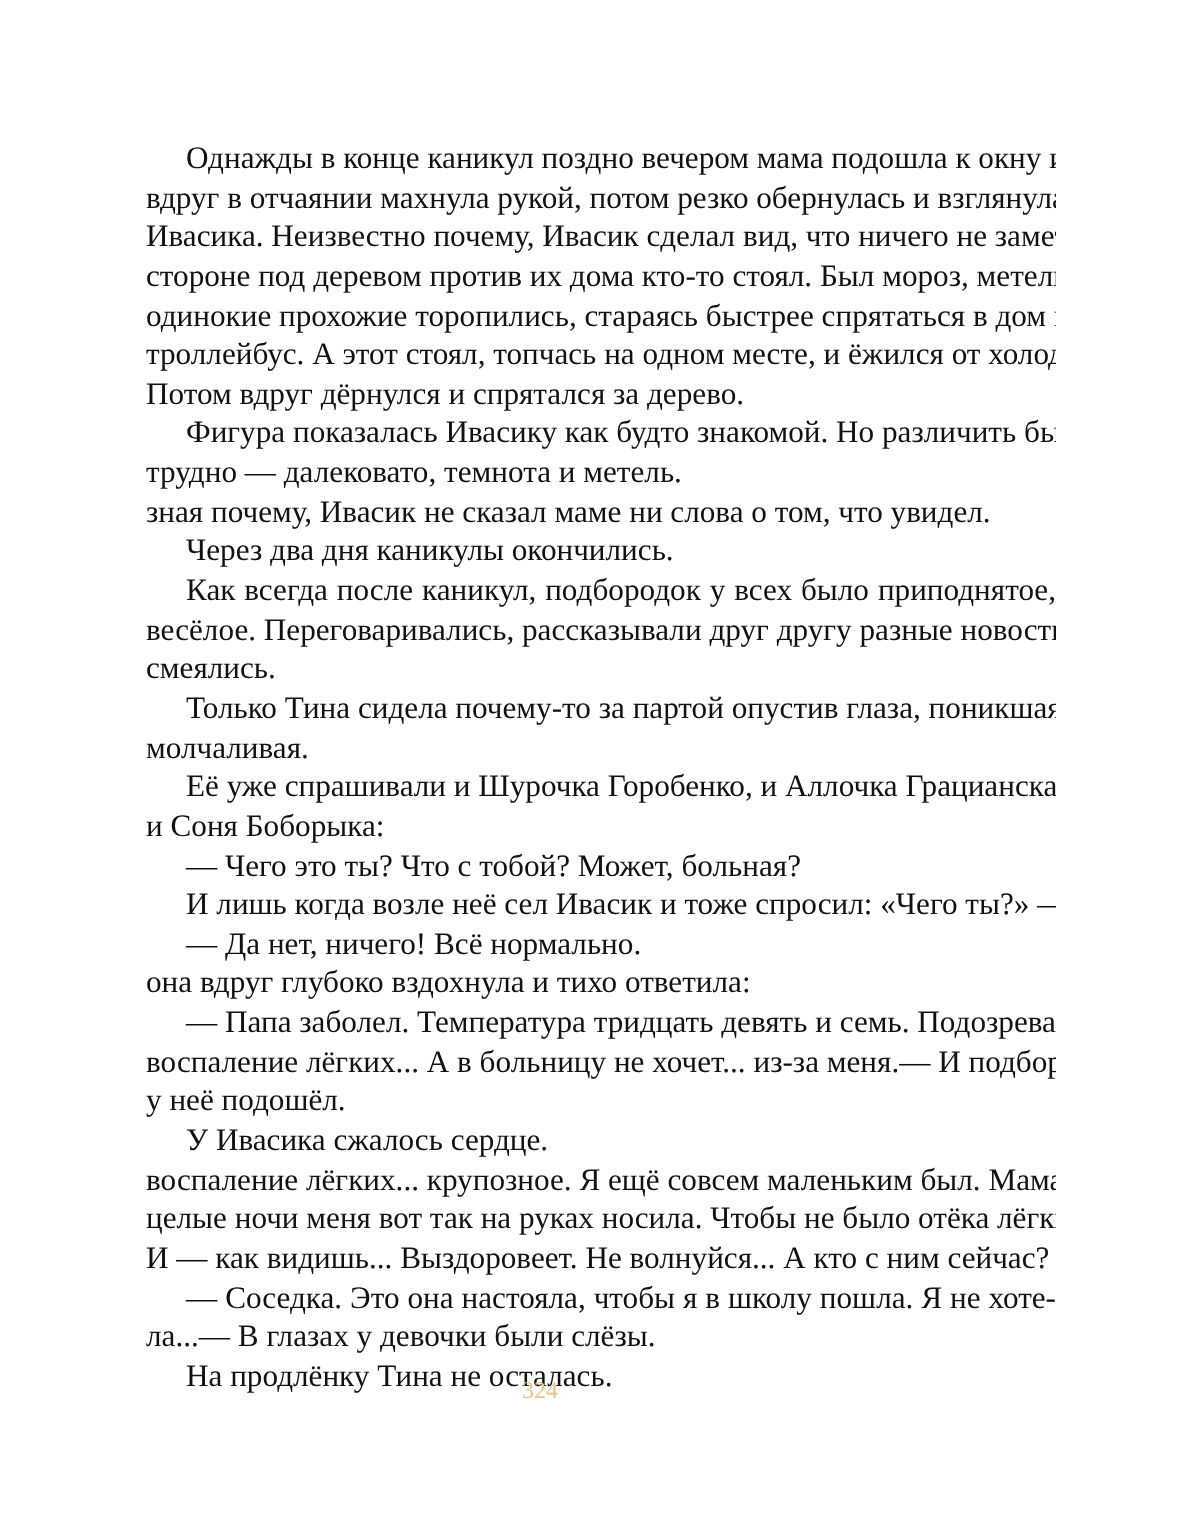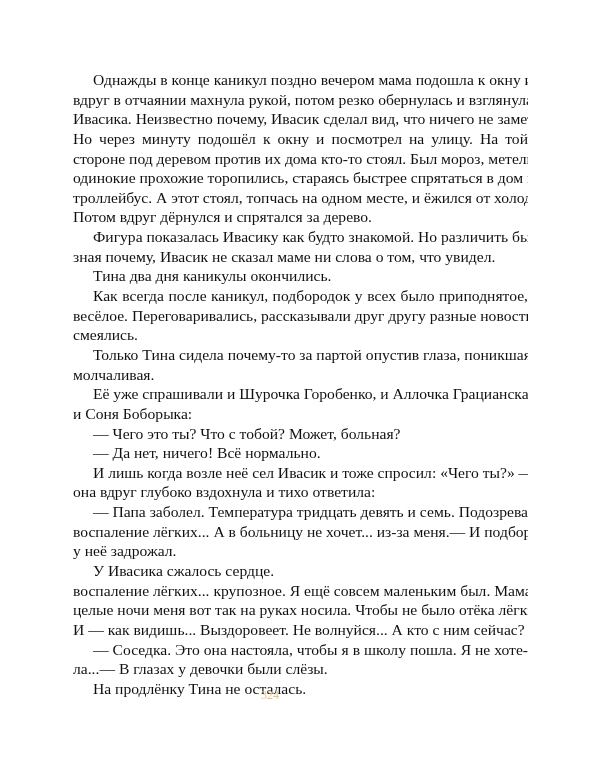--- a/index.html
+++ b/index.html
@@ -21,42 +21,42 @@
     font-family: "Liberation Serif", serif; font-size: 12px; color: #e8c48a;
   }
 </style>
 </head>
 <body>
 
 <div class="page" id="page-body">
     <div class="line indent">Однажды в конце каникул поздно вечером мама подошла к окну и</div>
     <div class="line">вдруг в отчаянии махнула рукой, потом резко обернулась и взглянула на</div>
     <div class="line">Ивасика. Неизвестно почему, Ивасик сделал вид, что ничего не заметил.</div>
-    <div class="line">Но через минуту подошёл к окну и посмотрел на улицу. На той</div>
     <div class="line">стороне под деревом против их дома кто-то стоял. Был мороз, метель,</div>
     <div class="line">одинокие прохожие торопились, стараясь быстрее спрятаться в дом или</div>
     <div class="line">троллейбус. А этот стоял, топчась на одном месте, и ёжился от холода.</div>
     <div class="line last">Потом вдруг дёрнулся и спрятался за дерево.</div>
     <div class="line indent">Фигура показалась Ивасику как будто знакомой. Но различить было</div>
+    <div class="line last">трудно — далековато, темнота и метель.</div>
     <div class="line last">зная почему, Ивасик не сказал маме ни слова о том, что увидел.</div>
-    <div class="line indent last">Тина два дня каникулы окончились.</div>
+    <div class="line indent last">Через два дня каникулы окончились.</div>
     <div class="line indent">Как всегда после каникул, подбородок у всех было приподнятое,</div>
     <div class="line">весёлое. Переговаривались, рассказывали друг другу разные новости,</div>
     <div class="line last">смеялись.</div>
     <div class="line indent">Только Тина сидела почему-то за партой опустив глаза, поникшая,</div>
     <div class="line last">молчаливая.</div>
     <div class="line indent">Её уже спрашивали и Шурочка Горобенко, и Аллочка Грацианская,</div>
     <div class="line last">и Соня Боборыка:</div>
     <div class="line indent last">— Чего это ты? Что с тобой? Может, больная?</div>
+    <div class="line indent">И лишь когда возле неё сел Ивасик и тоже спросил: «Чего ты?» —</div>
     <div class="line indent last">— Да нет, ничего! Всё нормально.</div>
-    <div class="line indent">И лишь когда возле неё сел Ивасик и тоже спросил: «Чего ты?» —</div>
     <div class="line last">она вдруг глубоко вздохнула и тихо ответила:</div>
     <div class="line indent">— Папа заболел. Температура тридцать девять и семь. Подозревают</div>
     <div class="line">воспаление лёгких... А в больницу не хочет... из-за меня.— И подбородок</div>
-    <div class="line last">у неё задрожал.</div>
+    <div class="line last">у неё подошёл.</div>
     <div class="line indent last">У Ивасика сжалось сердце.</div>
     <div class="line">воспаление лёгких... крупозное. Я ещё совсем маленьким был. Мама</div>
     <div class="line">целые ночи меня вот так на руках носила. Чтобы не было отёка лёгких.</div>
     <div class="line last">И — как видишь... Выздоровеет. Не волнуйся... А кто с ним сейчас?</div>
     <div class="line indent">— Соседка. Это она настояла, чтобы я в школу пошла. Я не хоте-</div>
     <div class="line last">ла...— В глазах у девочки были слёзы.</div>
     <div class="line indent last">На продлёнку Тина не осталась.</div>
   </div>
 <div class="page-number">324</div>
 

